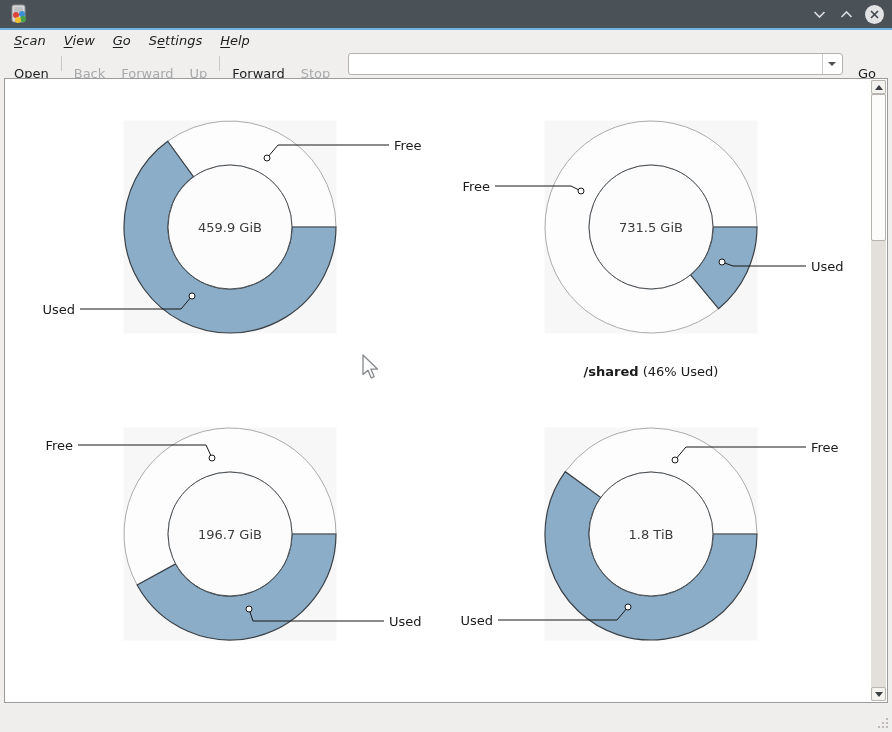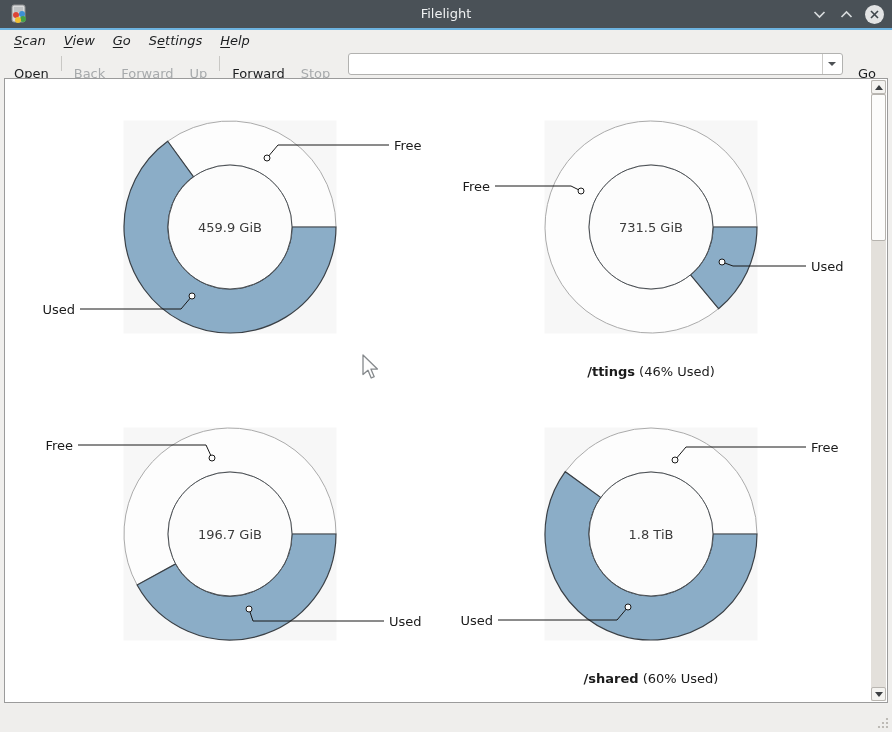--- a/index.html
+++ b/index.html
@@ -78,21 +78,20 @@
 
 <div class="titlebar">
   <svg class="app-icon" viewBox="0 0 20 20">
     <rect x="3" y="1" width="13" height="17" rx="2" fill="#d8d9da" stroke="#8e9193" stroke-width="1"></rect>
     <rect x="5" y="3" width="9" height="5" fill="#bfc2c4"></rect>
     <circle cx="7" cy="11" r="3" fill="#dd4538"></circle>
     <circle cx="13" cy="10" r="3" fill="#3d8fd4"></circle>
     <circle cx="14" cy="15" r="3" fill="#45a145"></circle>
     <circle cx="9" cy="16" r="3" fill="#f0c030"></circle>
   </svg>
-  <div class="title-text">Filelight</div>
   <div class="tb-buttons">
     <div class="tb-chev">
       <svg width="13" height="9" viewBox="0 0 13 9">
           <polyline points="1.5,2 6.5,7 11.5,2" fill="none" stroke="#d7dadc" stroke-width="1.7"></polyline>
         </svg>
     </div>
     <div class="tb-chev">
       <svg width="13" height="9" viewBox="0 0 13 9">
           <polyline points="1.5,7 6.5,2 11.5,7" fill="none" stroke="#d7dadc" stroke-width="1.7"></polyline>
         </svg>
@@ -180,22 +179,21 @@
         <text x="646" y="459.5" text-anchor="middle" font-size="13" fill="#3c3c3c">1.8 TiB</text>
         <polyline points="670,381 681,368 801,368" fill="none" stroke="#191919" stroke-width="1"></polyline>
         <circle cx="670" cy="381" r="3" fill="#fbfbfb" stroke="#191919" stroke-width="1"></circle>
         <text x="806" y="372.5" text-anchor="start" font-size="13" fill="#1b1b1b">Free</text>
         <polyline points="623,528 612,541 493,541" fill="none" stroke="#191919" stroke-width="1"></polyline>
         <circle cx="623" cy="528" r="3" fill="#fbfbfb" stroke="#191919" stroke-width="1"></circle>
         <text x="488" y="545.5" text-anchor="end" font-size="13" fill="#1b1b1b">Used</text>
       </g>
     </svg>
 
-  <div class="caption cap-2"><span class="cap-path">/ttings</span><span class="cap-suffix">(46% Used)</span></div>
-  <div class="caption cap-4"><span class="cap-path">/shared</span><span class="cap-suffix">(60% Used)</span></div>
+  <div class="caption cap-2"><span class="cap-path">/shared</span><span class="cap-suffix">(46% Used)</span></div>
 
   <div class="scrollbar">
     <div class="sb-btn sb-up"></div>
     <div class="sb-thumb"></div>
     <div class="sb-btn sb-down"></div>
   </div>
 </div>
 
 <div class="statusbar">
   <svg class="grip" width="14" height="14">

